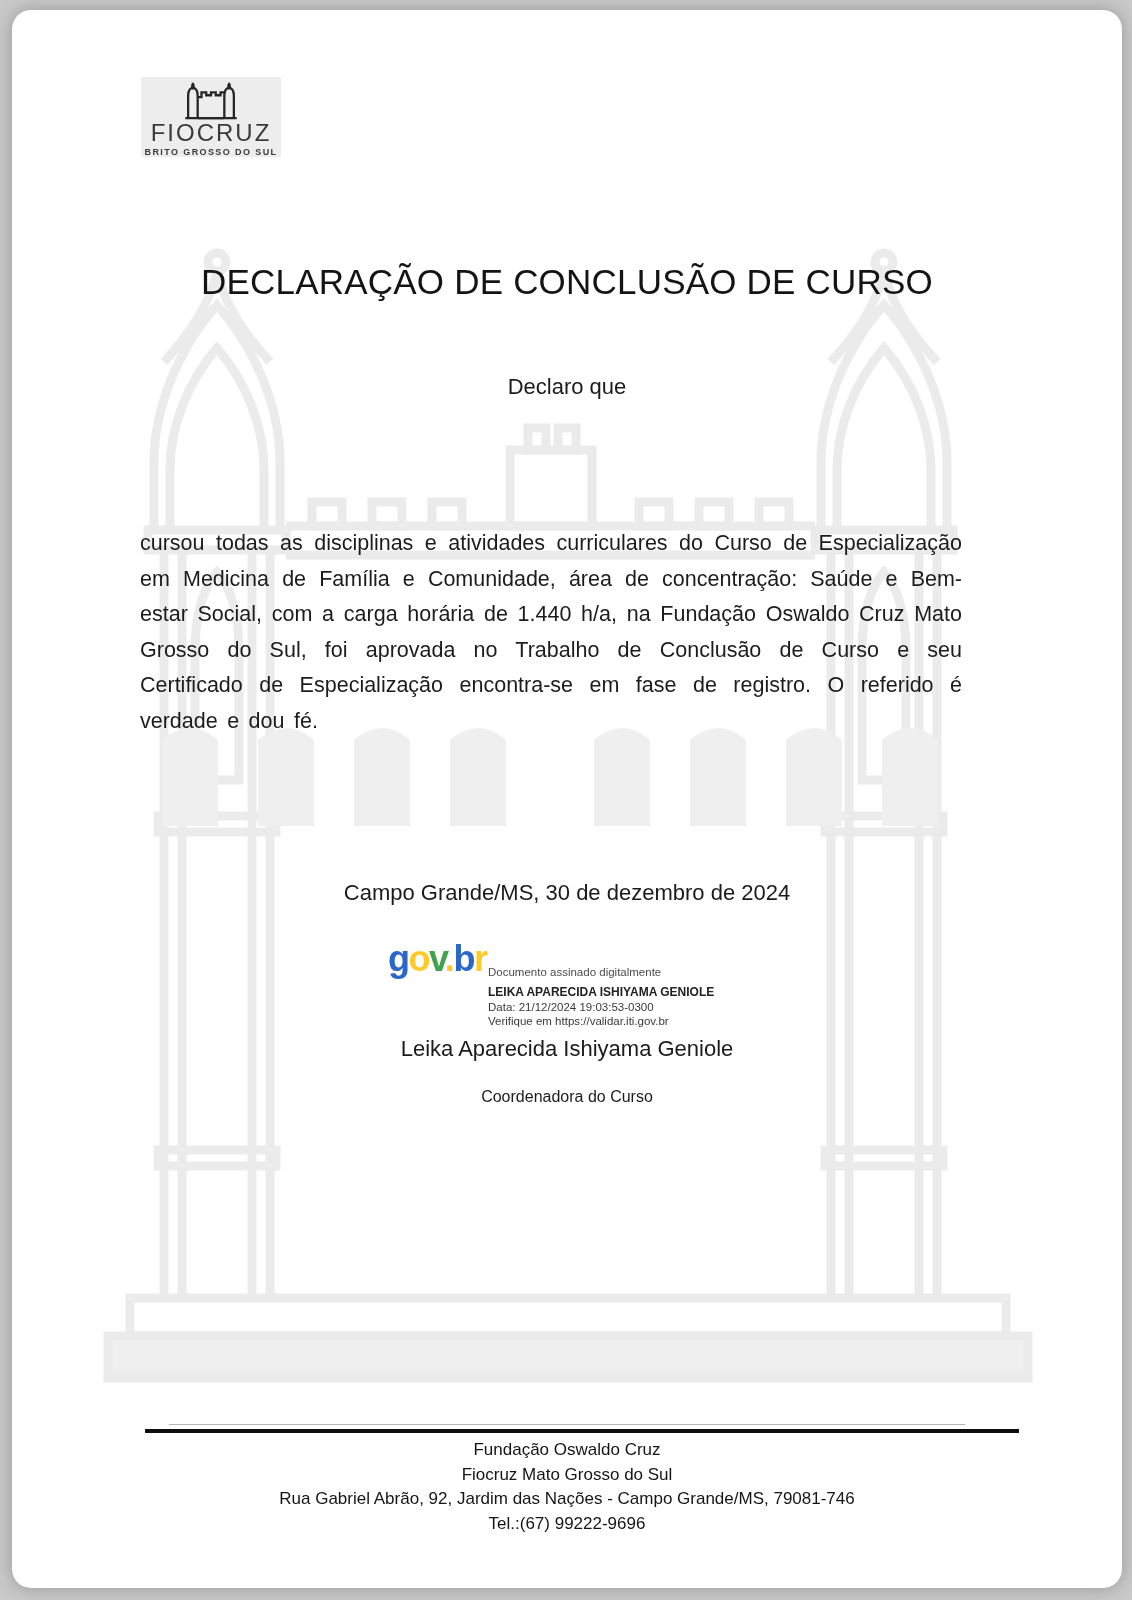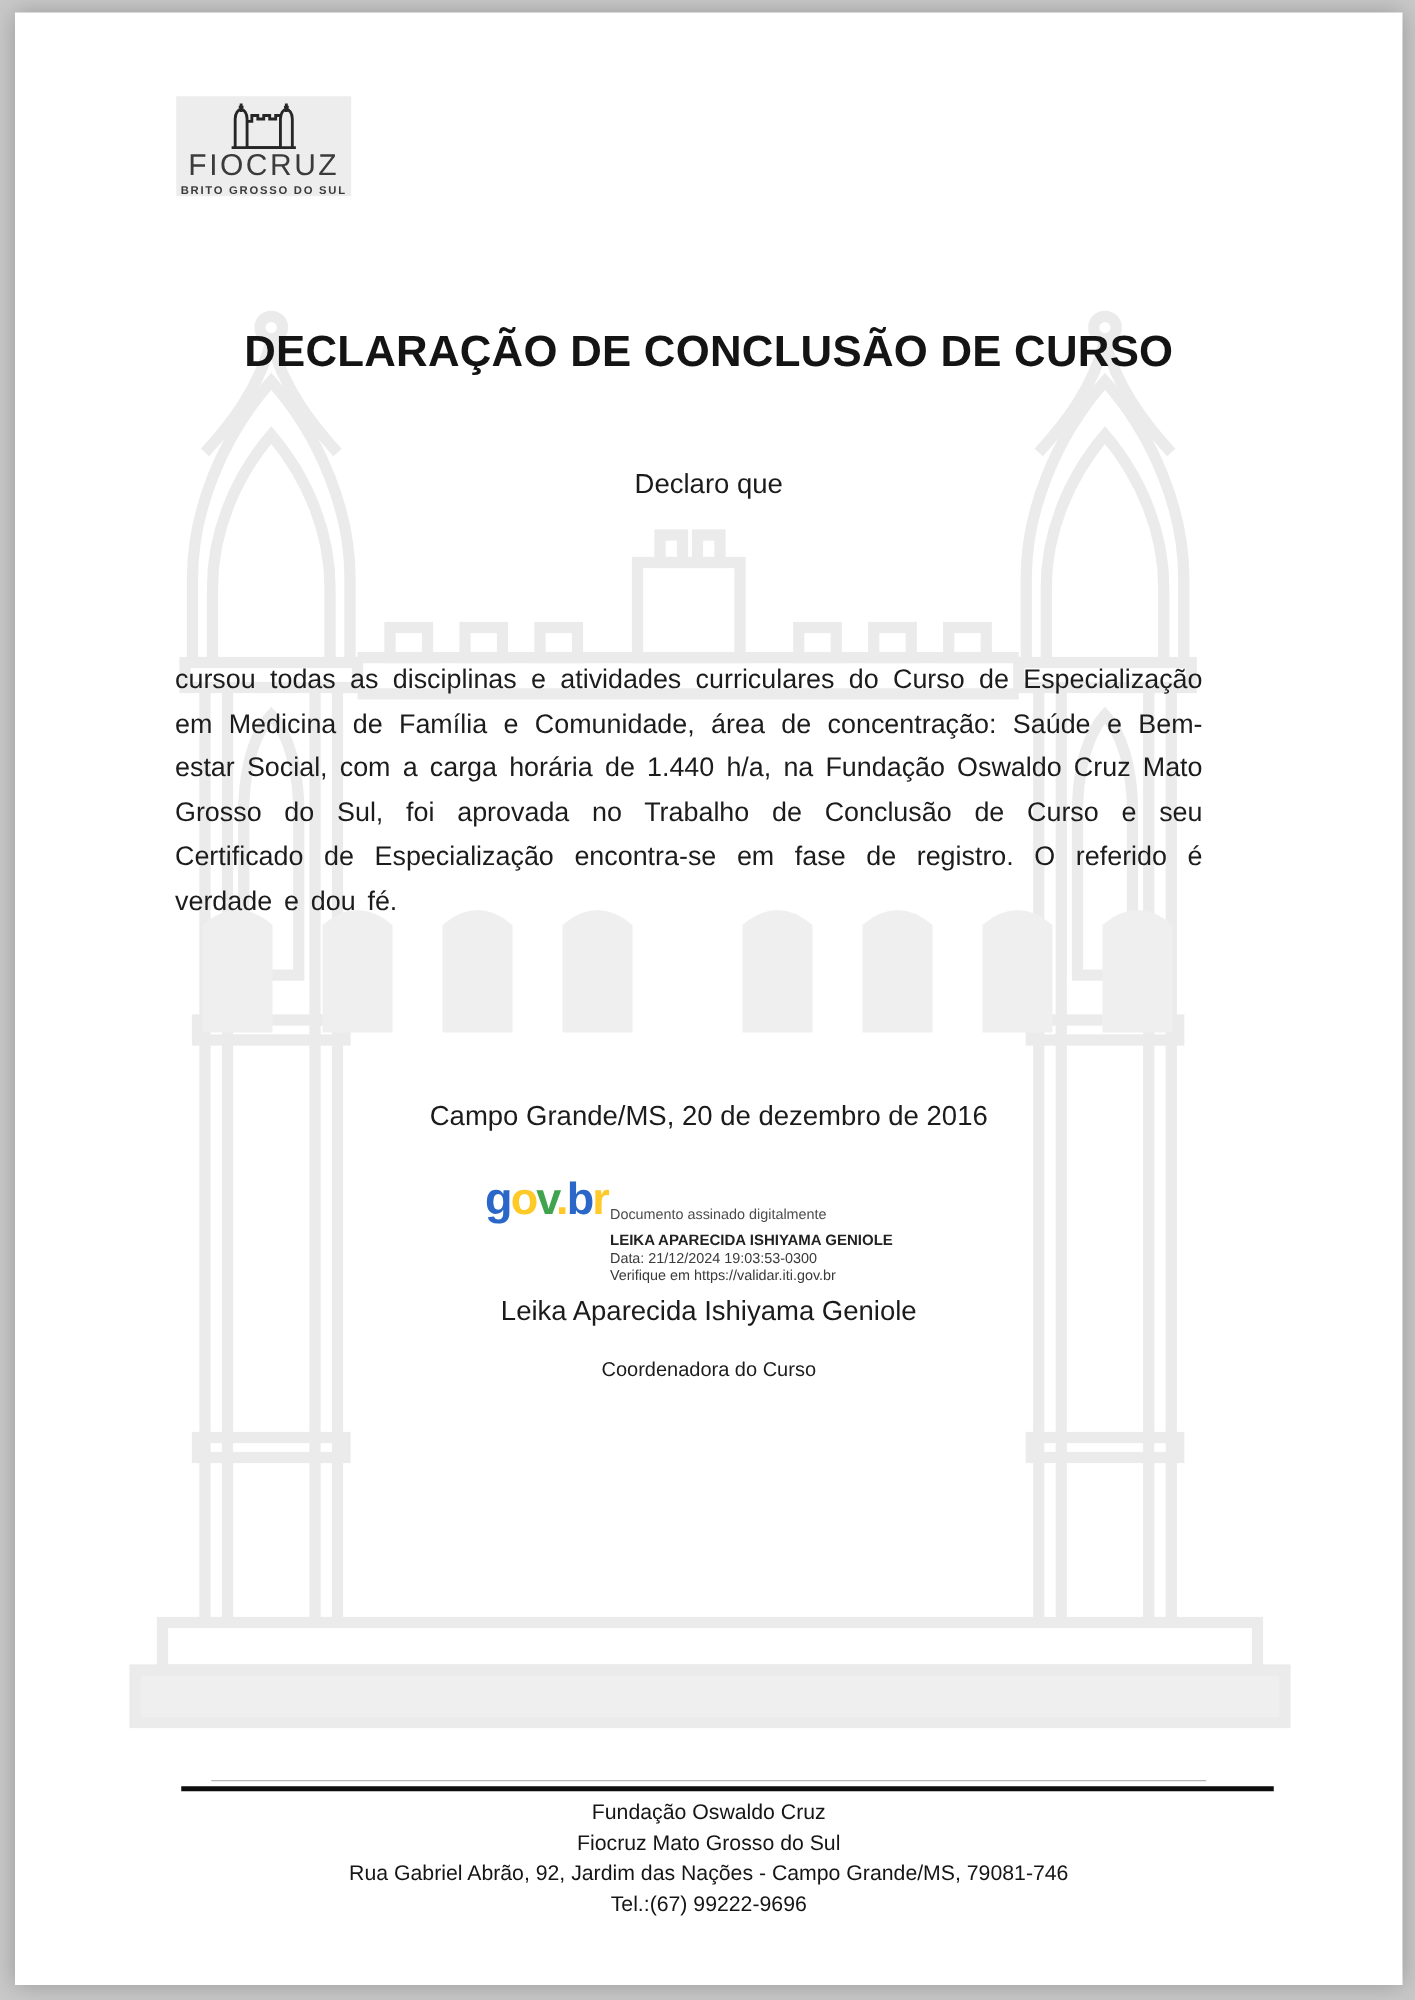--- a/index.html
+++ b/index.html
@@ -7,38 +7,39 @@
     width:1132px;height:1600px;
     background:#c9c9c9;
     font-family:"Liberation Sans",sans-serif;
     position:relative;overflow:hidden;
   }
   .page{
     position:absolute;left:12px;top:10px;right:10px;bottom:12px;
     background:#ffffff;
     box-shadow:0 0 18px rgba(0,0,0,.25);
     overflow:hidden;
+    border-radius:19px;
   }
   .watermark{position:absolute;left:0;top:0;width:1110px;height:1578px;pointer-events:none;}
   .logo-box{
     position:absolute;left:129px;top:67px;width:140px;height:80px;
     background:#ededed;display:flex;flex-direction:column;align-items:center;justify-content:flex-start;
   }
   .logo-box svg{margin-top:3px;}
   .logo-org{
     font-size:24px;font-weight:400;letter-spacing:2px;color:#3b3b3b;
     line-height:1;margin-top:1px;
   }
   .logo-region{
     font-size:9px;font-weight:700;letter-spacing:1.4px;color:#3b3b3b;
     line-height:1;margin-top:3px;
   }
   .doc-title{
     position:absolute;left:0;top:252px;width:100%;
-    text-align:center;font-size:35px;font-weight:700;color:#141414;letter-spacing:.2px;
+    text-align:center;font-size:35px;font-weight:400;color:#141414;letter-spacing:.2px;
   }
   .intro{
     position:absolute;left:0;top:364px;width:100%;
     text-align:center;font-size:22px;color:#1b1b1b;
   }
   .student{
     position:absolute;left:0;top:446px;width:100%;
     text-align:center;font-size:34px;font-weight:700;color:#111;letter-spacing:.3px;
   }
   .body-par{
@@ -148,21 +149,21 @@
       <path d="M17 40 L45 40"></path>
       <path d="M4 40 L58 40"></path>
     </svg>
     <div class="logo-org">FIOCRUZ</div>
     <div class="logo-region">BRITO GROSSO DO SUL</div>
   </div>
 
   <div class="doc-title">DECLARAÇÃO DE CONCLUSÃO DE CURSO</div>
   <div class="intro">Declaro que</div>
   <div class="body-par">cursou todas as disciplinas e atividades curriculares do Curso de Especialização em Medicina de Família e Comunidade, área de concentração: Saúde e Bem-estar Social, com a carga horária de 1.440 h/a, na Fundação Oswaldo Cruz Mato Grosso do Sul, foi aprovada no Trabalho de Conclusão de Curso e seu Certificado de Especialização encontra-se em fase de registro. O referido é verdade e dou fé.</div>
-  <div class="date-line">Campo Grande/MS, 20 de dezembro de 2016</div>
+  <div class="date-line">Campo Grande/MS, 30 de dezembro de 2024</div>
 
   <div class="sig-stamp">
     <div class="govbr" id="govbr-logo"><span style="color: rgb(42, 103, 201);">g</span><span style="color: rgb(255, 201, 40);">o</span><span style="color: rgb(63, 164, 77);">v</span><span style="color: rgb(255, 201, 40);">.</span><span style="color: rgb(42, 103, 201);">b</span><span style="color: rgb(255, 201, 40);">r</span></div>
     <div class="stamp-text">
       <div class="stamp-note">Documento assinado digitalmente</div>
       <div class="stamp-signer">LEIKA APARECIDA ISHIYAMA GENIOLE</div>
       <div class="stamp-date">Data: 21/12/2024 19:03:53-0300</div>
       <div class="stamp-verify">Verifique em https://validar.iti.gov.br</div>
     </div>
   </div>

